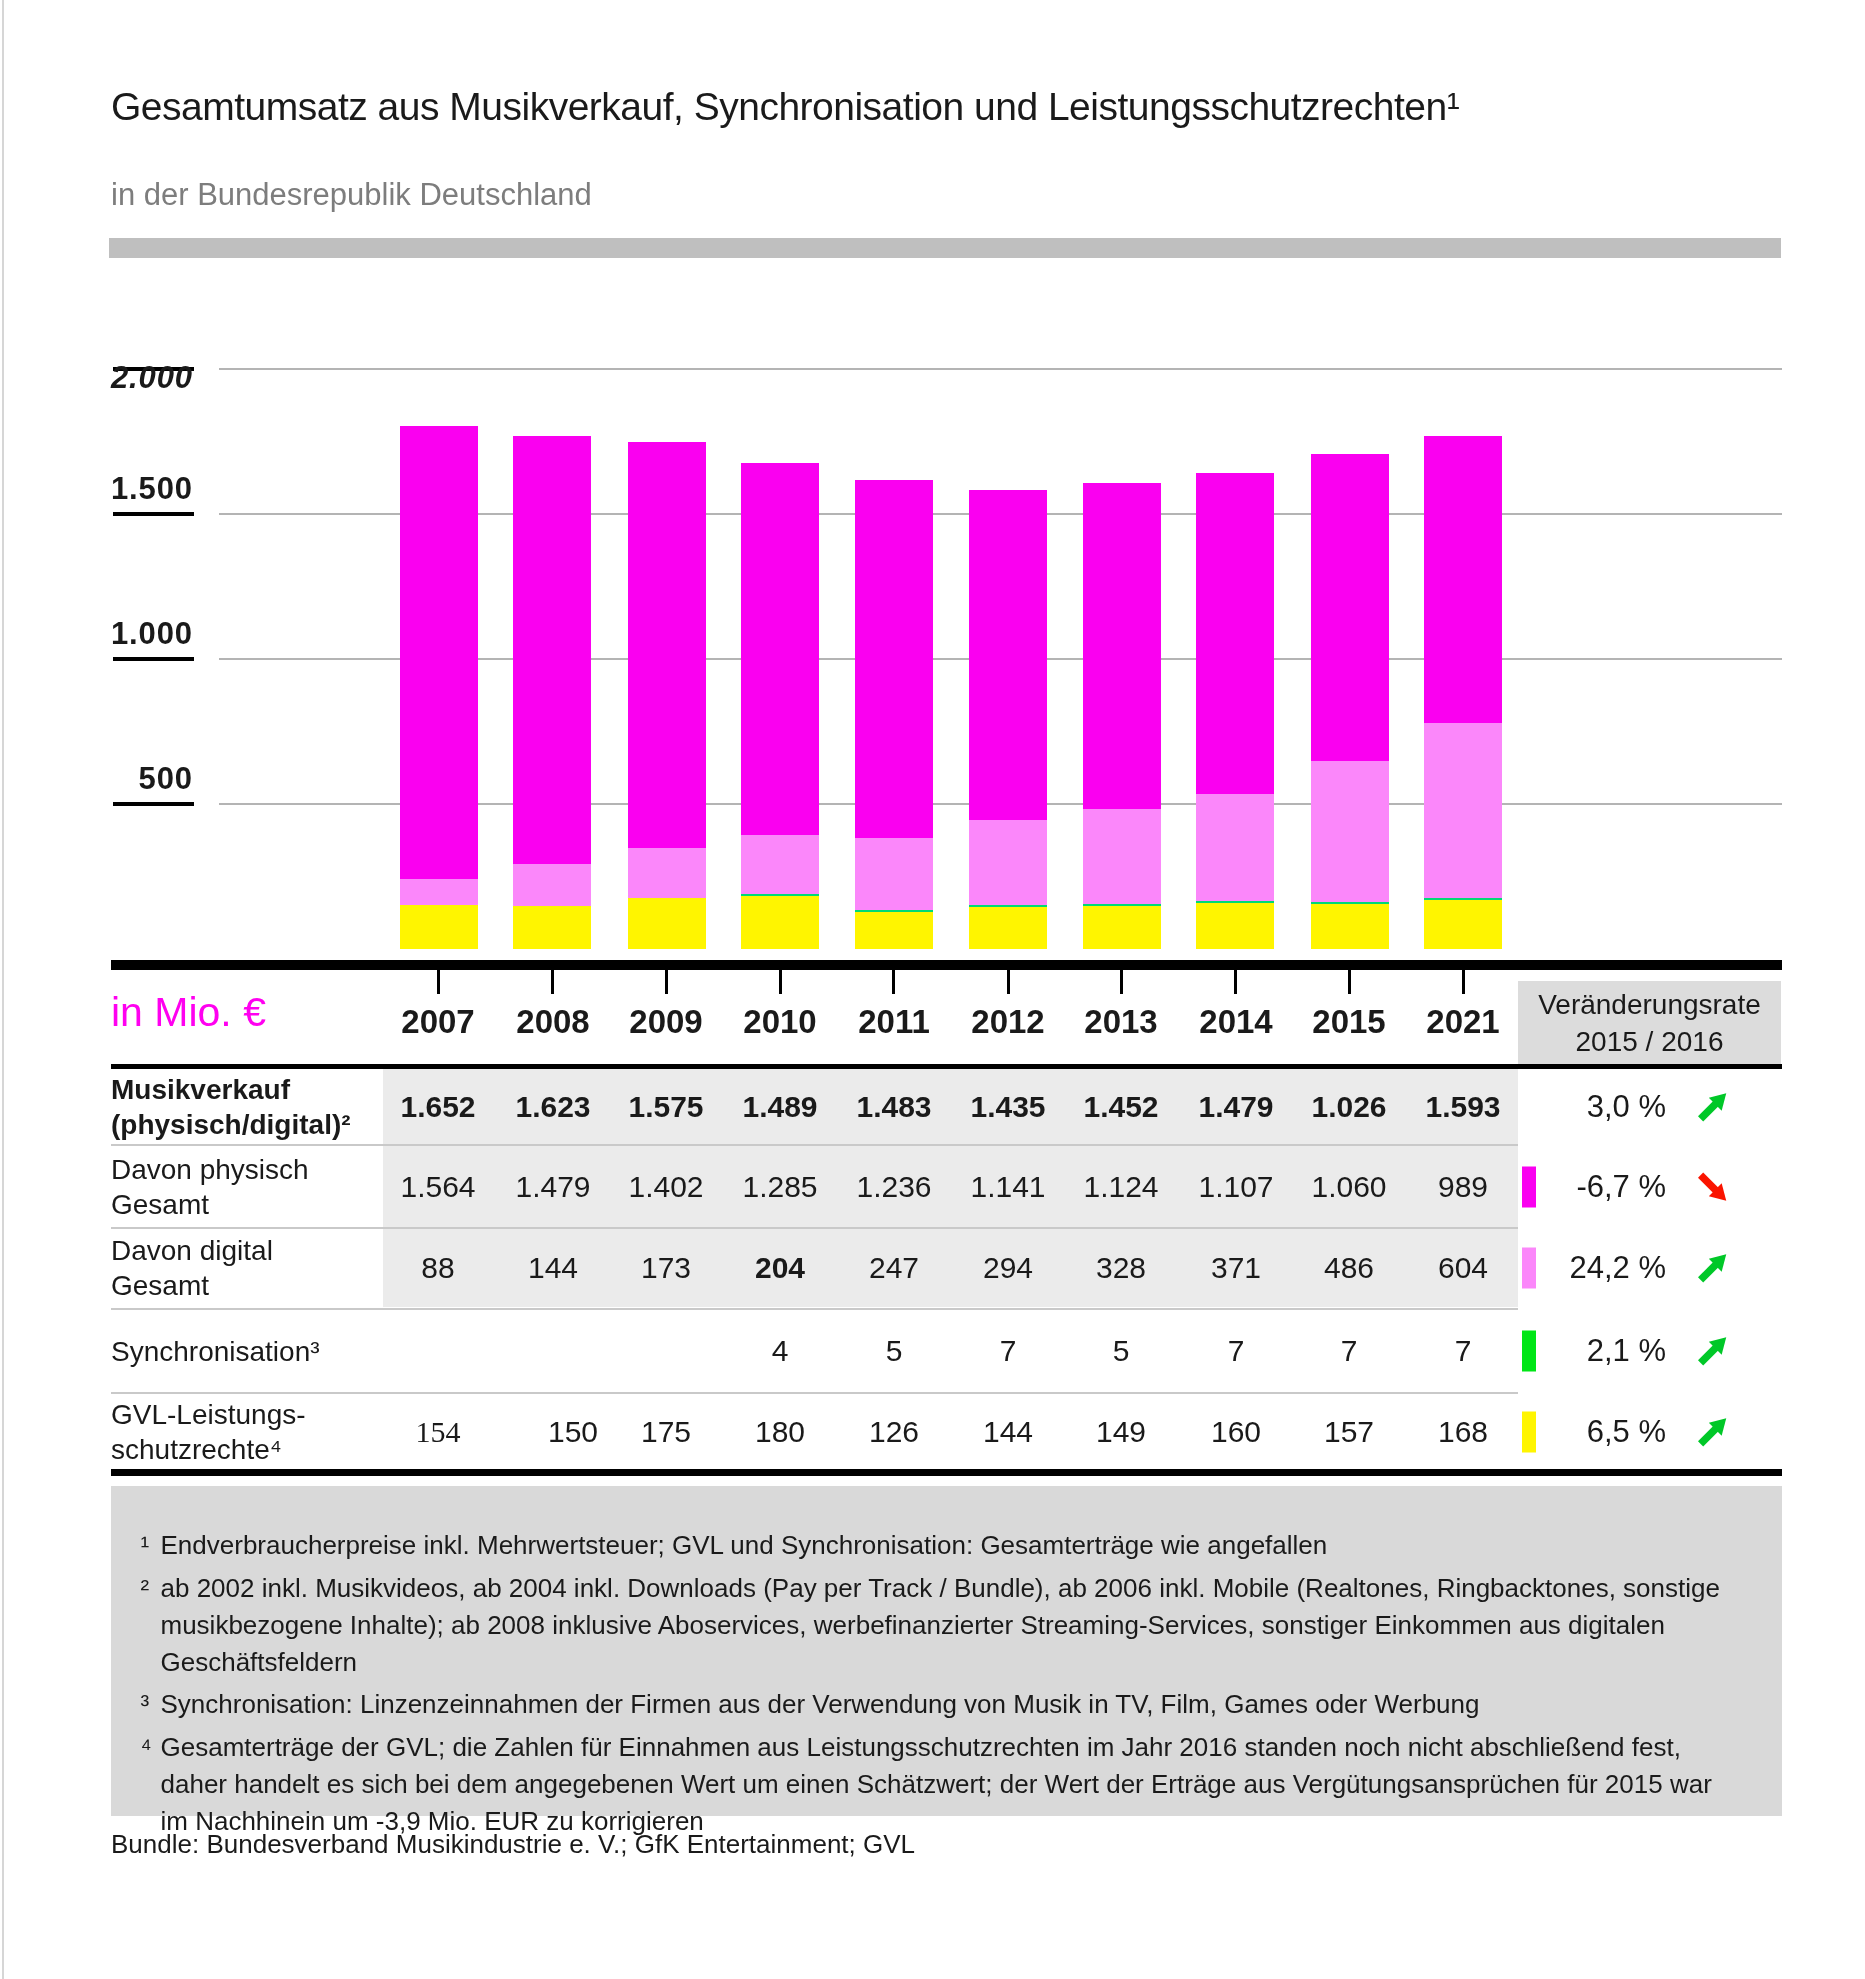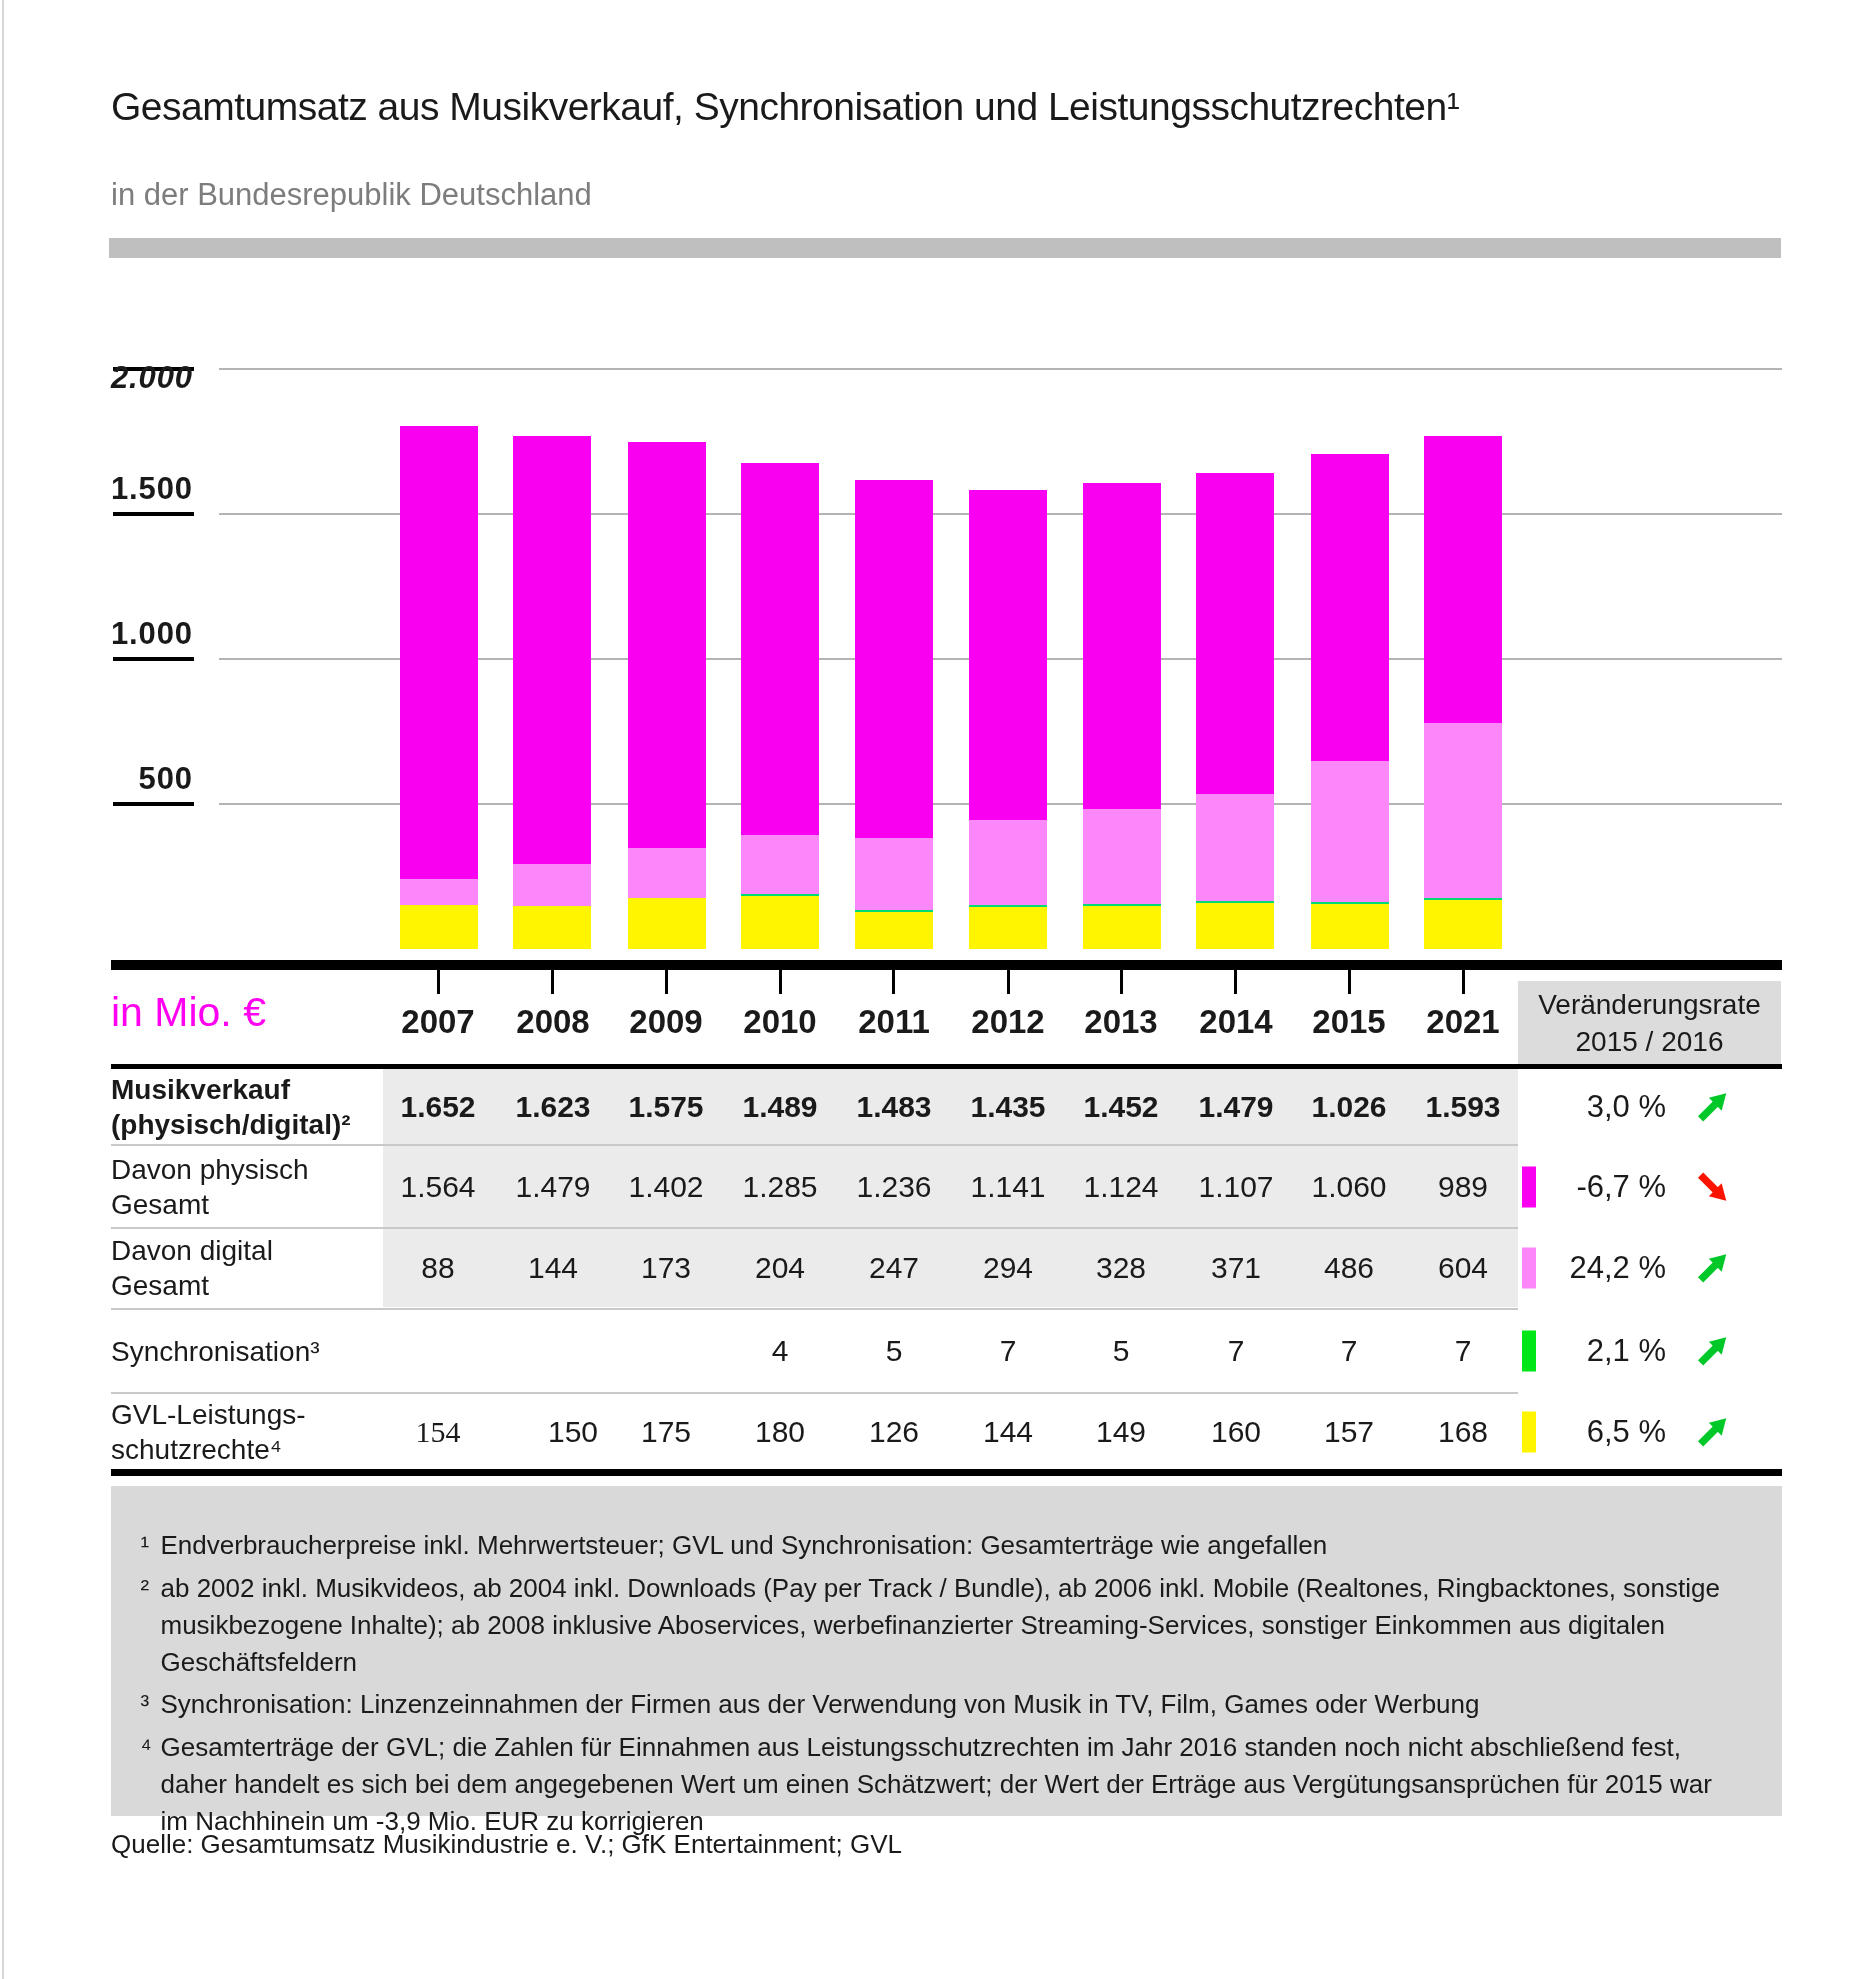--- a/index.html
+++ b/index.html
@@ -216,21 +216,21 @@
       </div>
       <div class="row" style="top: 1229px; height: 78px;">
         <div class="row-shade"></div>
         <div class="row-label">
           <div>Davon digital</div>
           <div>Gesamt</div>
         </div>
         <div class="cell" style="left: 381px; width: 114px;">88</div>
         <div class="cell" style="left: 496px; width: 114px;">144</div>
         <div class="cell" style="left: 609px; width: 114px;">173</div>
-        <div class="cell" style="left: 723px; width: 114px;">204</div>
+        <div class="cell" style="left: 723px; width: 114px; font-weight: bold;">204</div>
         <div class="cell" style="left: 837px; width: 114px;">247</div>
         <div class="cell" style="left: 951px; width: 114px;">294</div>
         <div class="cell" style="left: 1064px; width: 114px;">328</div>
         <div class="cell" style="left: 1179px; width: 114px;">371</div>
         <div class="cell" style="left: 1292px; width: 114px;">486</div>
         <div class="cell" style="left: 1406px; width: 114px;">604</div>
         <div class="swatch" style="background: rgb(251, 135, 250);"></div>
         <div class="change">24,2 %</div>
         <div class="trend"><svg width="33" height="33" viewBox="0 0 36 36">
             <g>
@@ -306,15 +306,15 @@
     <div class="fn">
       <span class="fn-mark">³</span>
       <span class="fn-text">Synchronisation: Linzenzeinnahmen der Firmen aus der Verwendung von Musik in TV, Film, Games oder Werbung</span>
     </div>
     <div class="fn">
       <span class="fn-mark">⁴</span>
       <span class="fn-text">Gesamterträge der GVL; die Zahlen für Einnahmen aus Leistungsschutzrechten im Jahr 2016 standen noch nicht abschließend fest, daher handelt es sich bei dem angegebenen Wert um einen Schätzwert; der Wert der Erträge aus Vergütungsansprüchen für 2015 war im Nachhinein um -3,9 Mio. EUR zu korrigieren</span>
     </div>
   </div>
 
-  <div class="source">Quelle: Gesamtumsatz Musikindustrie e. V.; GfK Entertainment; GVL</div>
+  <div class="source">Bundle: Bundesverband Musikindustrie e. V.; GfK Entertainment; GVL</div>
 </div>
 
 
 </body></html>

